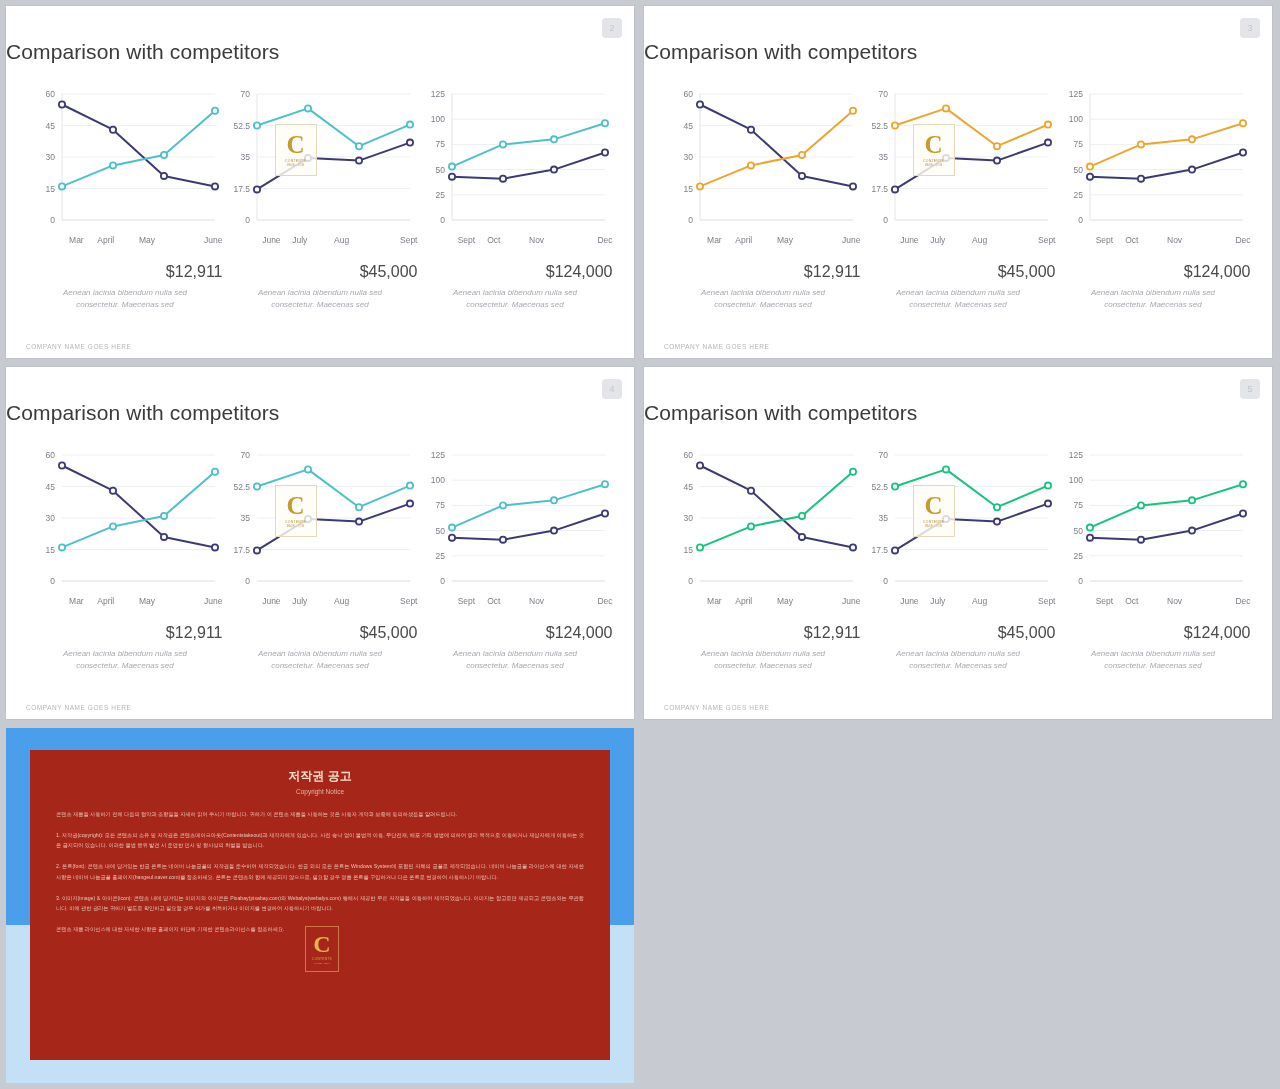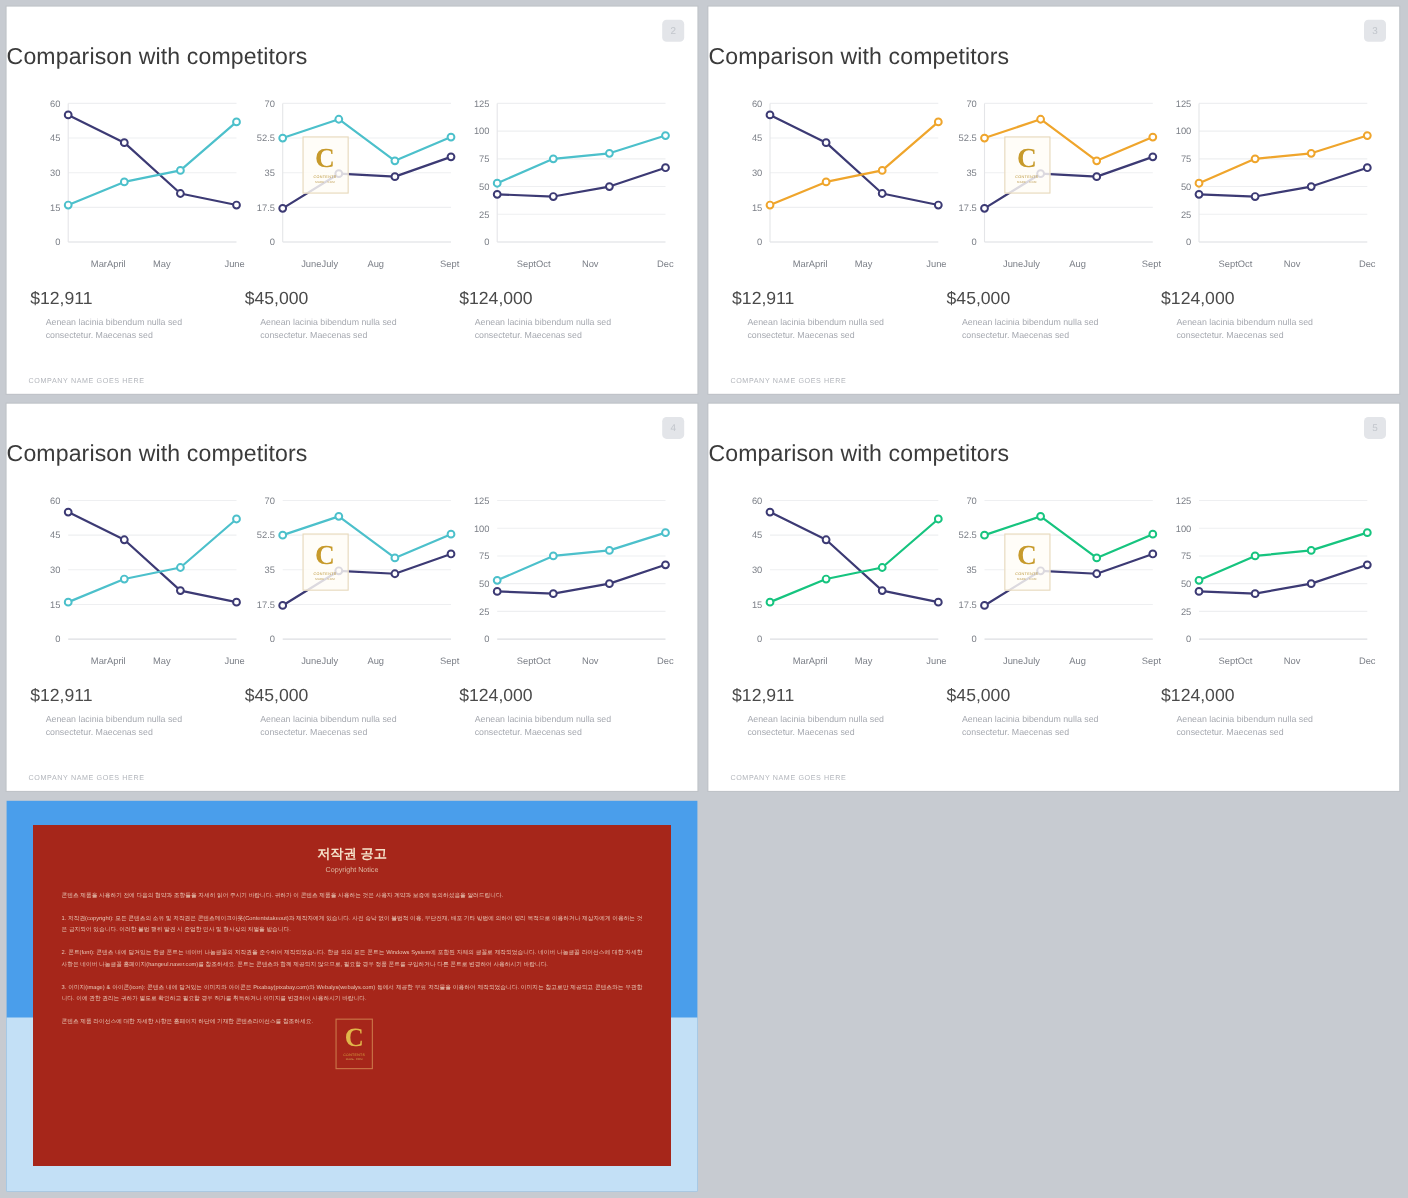--- a/index.html
+++ b/index.html
@@ -67,37 +67,38 @@
     width:155px;
     margin-top:1px;
   }
   .xlabels span{
     flex:1;
     text-align:left;
     font-size:8.5px;
     color:#7b7f87;
     white-space:nowrap;
   }
-  .xlabels span:first-child{text-align:right;margin-left:-6px;}
+  .xlabels span:first-child{text-align:center;margin-left:-6px;}
   .xlabels span:last-child{text-align:right;margin-right:-6px;}
 
   .amount{
-    text-align:left;
+    text-align:right;
     font-size:16px;
     color:#4a4a4a;
     margin-top:18px;
     font-weight:400;
   }
   .caption{
-    text-align:left;
+    text-align:center;
     font-size:8px;
     color:#a6a9b0;
     line-height:1.55;
     margin-top:6px;
     padding:0 14px;
+    font-style:italic;
   }
 
   .company{
     position:absolute;
     left:20px;bottom:8px;
     font-size:6.5px;
     letter-spacing:.55px;
     color:#b3b6bc;
     text-transform:uppercase;
   }

